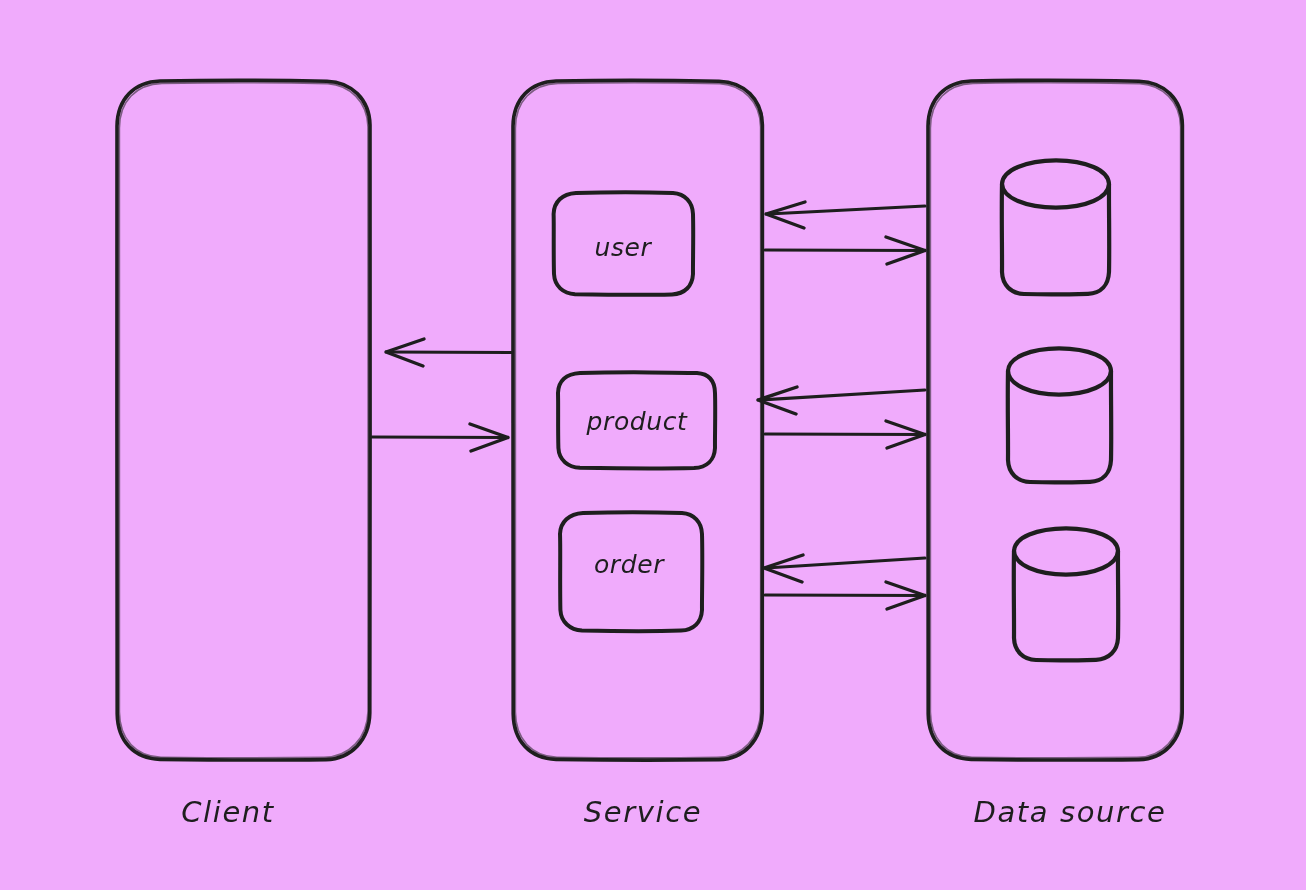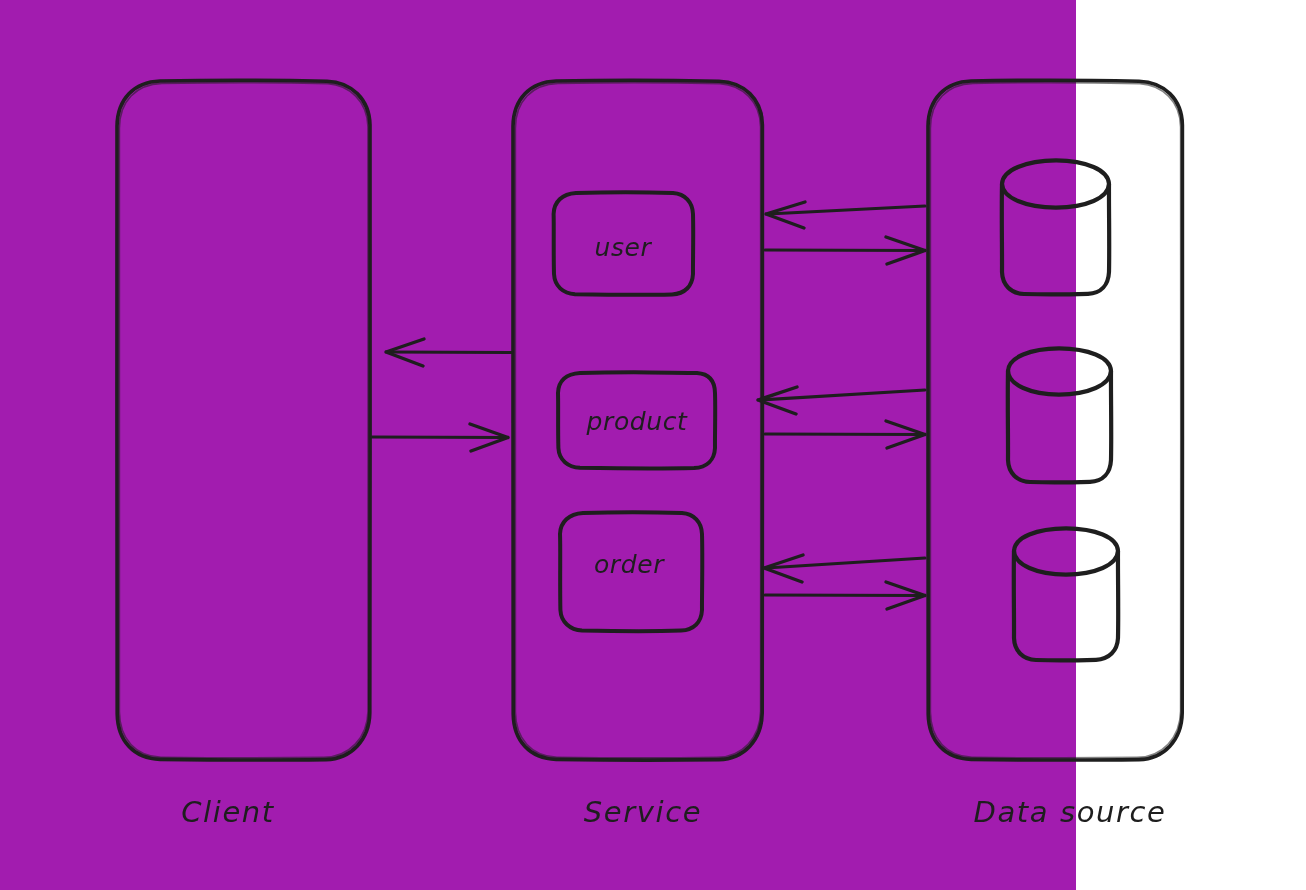--- a/index.html
+++ b/index.html
@@ -8,23 +8,23 @@
     background: #ffffff;
   }
   body {
     width: 1306px;
     height: 890px;
     overflow: hidden;
     font-family: "DejaVu Sans", sans-serif;
   }
   #canvas-wrap {
     position: relative;
-    width: 1076px;
+    width: 1306px;
     height: 890px;
-    background: #a21caf;
+    background: #f0abfc;
   }
   svg#diagram {
     position: absolute;
     top: 0;
     left: 0;
     width: 1306px;
     height: 890px;
     display: block;
   }
   .sketch-stroke {

